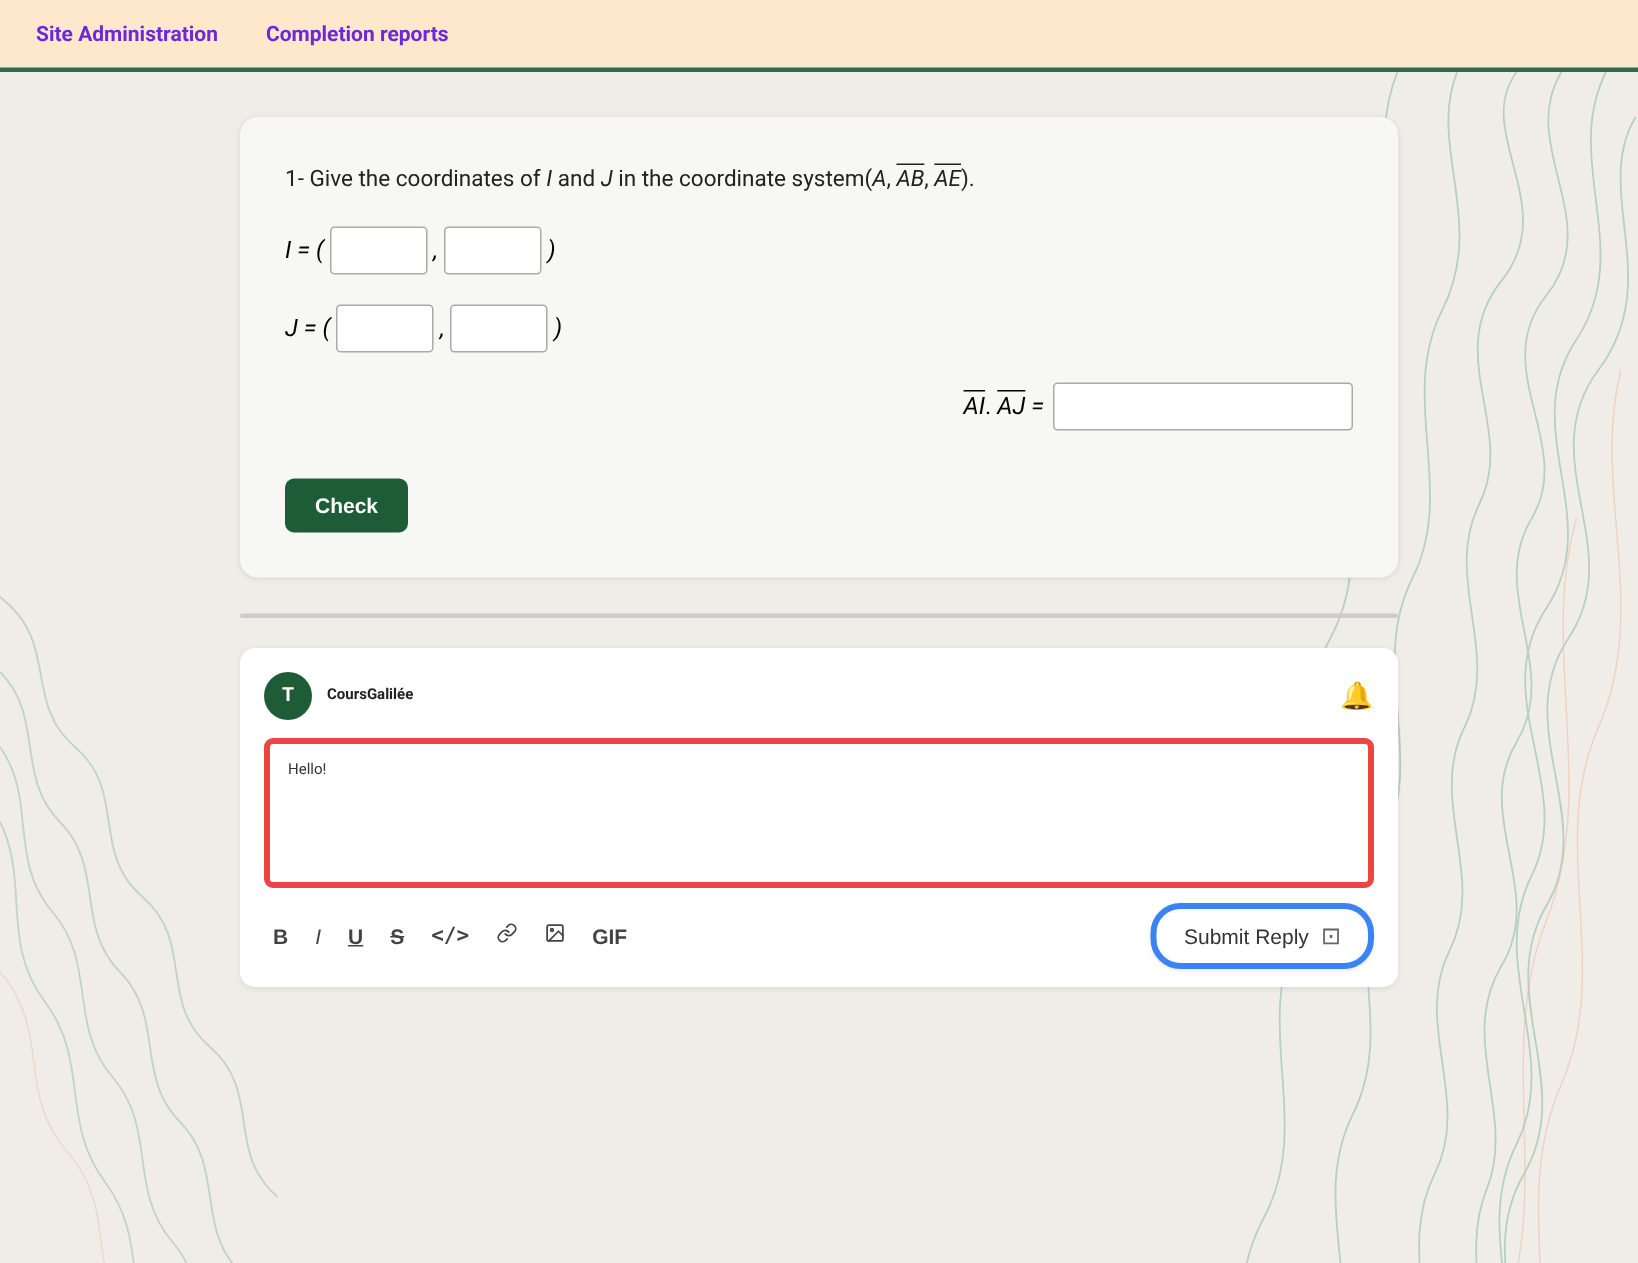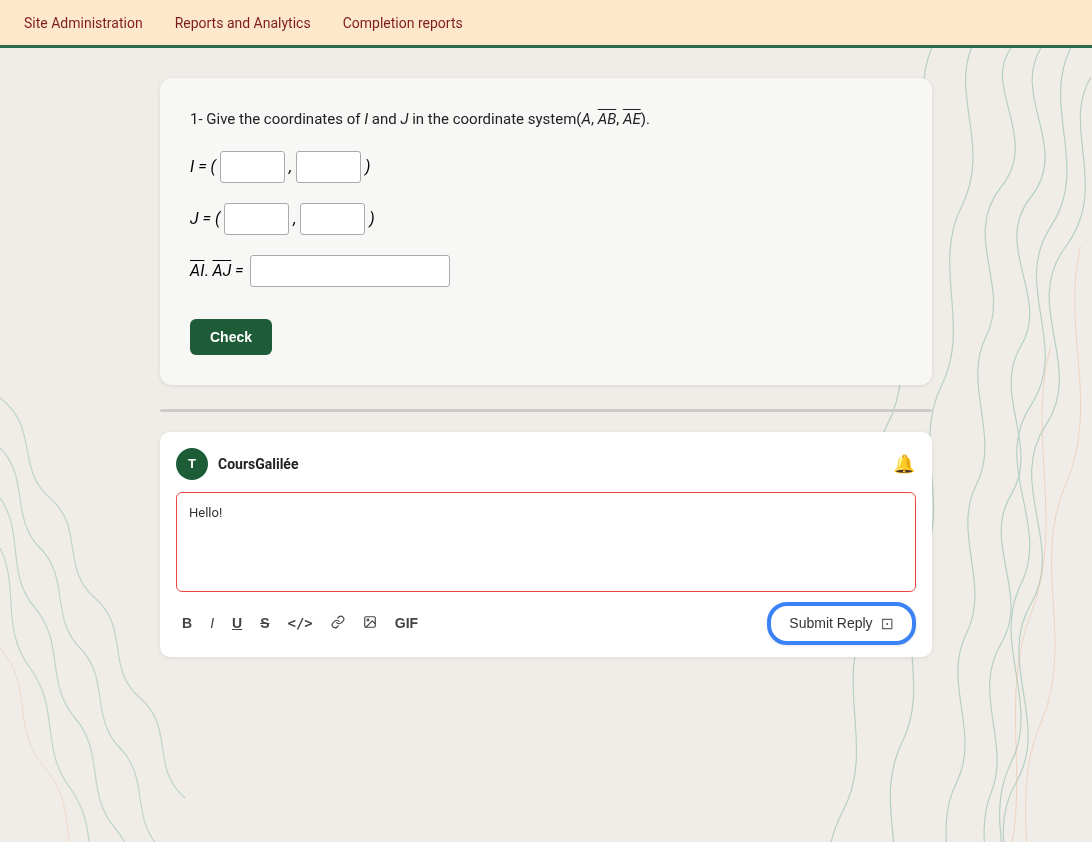--- a/index.html
+++ b/index.html
@@ -19,22 +19,22 @@
       display: flex;
       align-items: center;
       padding: 0 0 0 8px;
       border-bottom: 3px solid #2d6a4f;
       position: relative;
       z-index: 10;
     }
     .nav-item {
       padding: 0 16px;
       font-size: 14px;
-      color: #7f1d1d;
-      font-weight: 400;
+      color: #6d28d9;
+      font-weight: 700;
       cursor: pointer;
       height: 100%;
       display: flex;
       align-items: center;
     }
 
     
     .page-bg {
       position: absolute;
       top: 48px;
@@ -115,20 +115,21 @@
     }
 
     
     .scalar-row {
       display: flex;
       align-items: center;
       margin-bottom: 14px;
       font-size: 16px;
       font-style: italic;
       gap: 6px;
+      justify-content: flex-end;
     }
     .scalar-row input[type="text"] {
       width: 200px;
       height: 32px;
       border: 1px solid #aaa;
       border-radius: 3px;
       padding: 0 8px;
       font-size: 14px;
       background: white;
       outline: none;
@@ -182,36 +183,36 @@
       background: #1e5c38;
       color: white;
       display: flex;
       align-items: center;
       justify-content: center;
       font-size: 13px;
       font-weight: 700;
     }
     .author-name {
       font-weight: 700;
-      font-size: 14px;
+      font-size: 10px;
       color: #222;
     }
     .bell-icon {
       font-size: 18px;
       color: #555;
       cursor: pointer;
     }
 
     
     .editor-area {
-      border: 1px solid #ef4444;
+      border: 4px solid #ef4444;
       border-radius: 6px;
       padding: 12px;
       min-height: 100px;
-      font-size: 13px;
+      font-size: 10px;
       color: #333;
       background: white;
       margin-bottom: 10px;
       outline: none;
     }
 
     
     .editor-toolbar {
       display: flex;
       align-items: center;
@@ -264,21 +265,20 @@
     }
 
     
     .dot { font-style: normal; }
   </style>
 </head>
 <body>
 
 <nav class="navbar">
   <span class="nav-item">Site Administration</span>
-  <span class="nav-item">Reports and Analytics</span>
   <span class="nav-item">Completion reports</span>
 </nav>
 
 <div class="page-bg">
 
   <svg class="topo-svg" viewBox="0 0 400 800" xmlns="http://www.w3.org/2000/svg">
     <g fill="none" stroke="#2d8c6e" stroke-width="1.2" opacity="0.6">
       <path d="M 350 0 C 320 50 380 100 340 150 C 300 200 360 250 330 300 C 300 350 350 400 320 450 C 290 500 340 550 310 600 C 280 650 320 700 300 750 C 280 800 310 850 290 900"></path>
       <path d="M 380 0 C 350 60 400 120 360 180 C 320 240 380 300 340 360 C 300 420 360 480 330 540 C 300 600 350 660 320 720 C 290 780 330 840 310 900"></path>
       <path d="M 320 0 C 290 40 350 90 310 140 C 270 190 320 240 295 290 C 270 340 310 390 285 440 C 260 490 300 540 275 590 C 250 640 290 690 265 740 C 240 790 270 840 250 890"></path>

